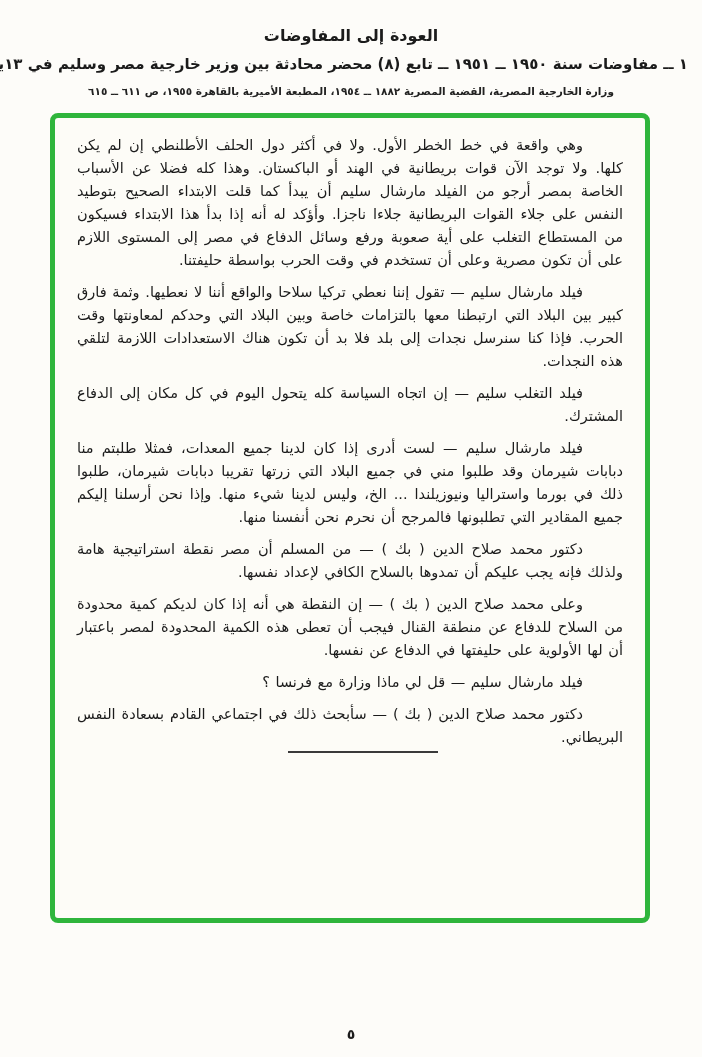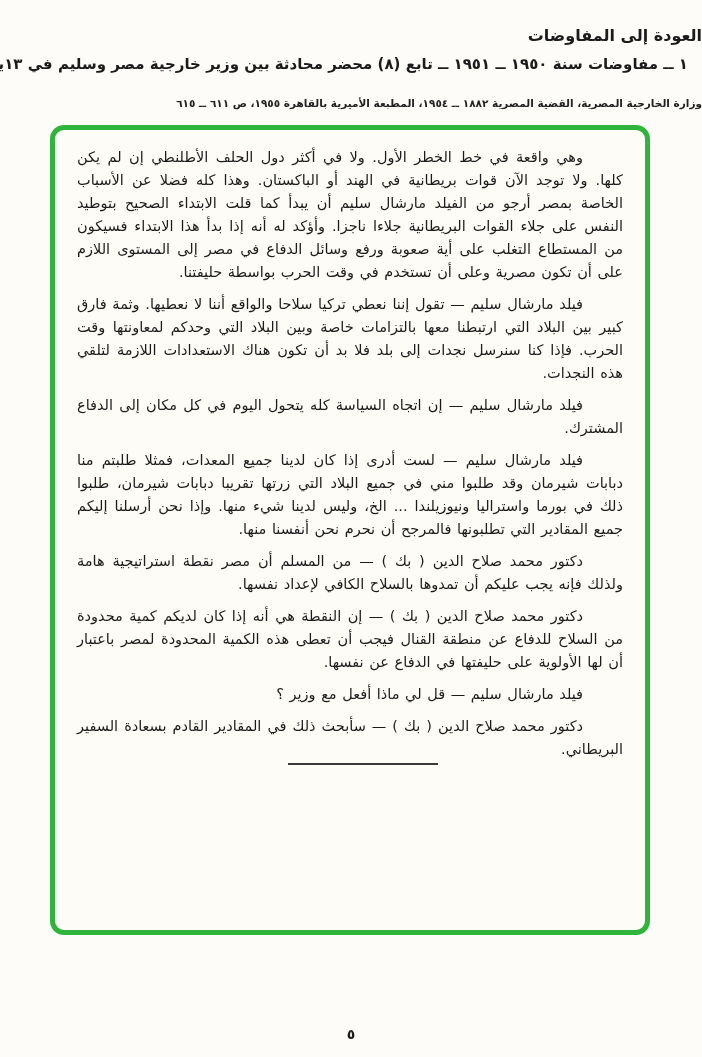--- a/index.html
+++ b/index.html
@@ -10,44 +10,45 @@
     width: 702px;
     height: 1057px;
     background: #fdfcf9;
     font-family: "DejaVu Sans", sans-serif;
     color: #1b1b1b;
     direction: rtl;
     position: relative;
     overflow: hidden;
   }
   .page-header {
+    text-align: center;
     padding-top: 26px;
   }
   .page-title {
     font-size: 16px;
     font-weight: bold;
     letter-spacing: 0.5px;
   }
   .heading-line {
     font-size: 15px;
     font-weight: bold;
     margin-top: 10px;
     padding: 0 14px;
     white-space: nowrap;
   }
   .source-line {
     font-size: 10.5px;
     font-weight: bold;
-    margin-top: 24px;
+    margin-top: 12px;
     color: #222;
   }
   .document-frame {
     margin: 16px 52px 0 50px;
     border: 5px solid #2fb53c;
-    border-radius: 14px;
+    border-radius: 8px;
     padding: 16px 22px 20px 22px;
     background: #fdfcf7;
     min-height: 810px;
     box-sizing: border-box;
   }
   .paragraph {
     margin: 0 0 9px 0;
     font-size: 14.5px;
     line-height: 23px;
     text-align: justify;
@@ -80,24 +81,24 @@
 
 <header class="page-header">
   <div class="page-title">العودة إلى المفاوضات</div>
   <div class="heading-line">١ ــ مفاوضات سنة ١٩٥٠ ــ ١٩٥١ ــ تابع (٨) محضر محادثة بين وزير خارجية مصر وسليم في ١٣يوليه ١٩٥٠</div>
   <div class="source-line">وزارة الخارجية المصرية، القضية المصرية ١٨٨٢ ــ ١٩٥٤، المطبعة الأميرية بالقاهرة ١٩٥٥، ص ٦١١ ــ ٦١٥</div>
 </header>
 
 <main class="document-frame" style="border-color: rgb(47, 181, 60);">
   <p class="paragraph">وهي واقعة في خط الخطر الأول. ولا في أكثر دول الحلف الأطلنطي إن لم يكن كلها. ولا توجد الآن قوات بريطانية في الهند أو الباكستان. وهذا كله فضلا عن الأسباب الخاصة بمصر أرجو من الفيلد مارشال سليم أن يبدأ كما قلت الابتداء الصحيح بتوطيد النفس على جلاء القوات البريطانية جلاءا ناجزا. وأؤكد له أنه إذا بدأ هذا الابتداء فسيكون من المستطاع التغلب على أية صعوبة ورفع وسائل الدفاع في مصر إلى المستوى اللازم على أن تكون مصرية وعلى أن تستخدم في وقت الحرب بواسطة حليفتنا.</p>
   <p class="paragraph">فيلد مارشال سليم — تقول إننا نعطي تركيا سلاحا والواقع أننا لا نعطيها. وثمة فارق كبير بين البلاد التي ارتبطنا معها بالتزامات خاصة وبين البلاد التي وحدكم لمعاونتها وقت الحرب. فإذا كنا سنرسل نجدات إلى بلد فلا بد أن تكون هناك الاستعدادات اللازمة لتلقي هذه النجدات.</p>
-  <p class="paragraph">فيلد مارشال سليم — إن اتجاه السياسة كله يتحول اليوم في كل مكان إلى الدفاع المشترك.</p>
+  <p class="paragraph">فيلد التغلب سليم — إن اتجاه السياسة كله يتحول اليوم في كل مكان إلى الدفاع المشترك.</p>
   <p class="paragraph">فيلد مارشال سليم — لست أدرى إذا كان لدينا جميع المعدات، فمثلا طلبتم منا دبابات شيرمان وقد طلبوا مني في جميع البلاد التي زرتها تقريبا دبابات شيرمان، طلبوا ذلك في بورما واستراليا ونيوزيلندا ... الخ، وليس لدينا شيء منها. وإذا نحن أرسلنا إليكم جميع المقادير التي تطلبونها فالمرجح أن نحرم نحن أنفسنا منها.</p>
   <p class="paragraph">دكتور محمد صلاح الدين ( بك ) — من المسلم أن مصر نقطة استراتيجية هامة ولذلك فإنه يجب عليكم أن تمدوها بالسلاح الكافي لإعداد نفسها.</p>
-  <p class="paragraph">دكتور محمد صلاح الدين ( بك ) — إن النقطة هي أنه إذا كان لديكم كمية محدودة من السلاح للدفاع عن منطقة القنال فيجب أن تعطى هذه الكمية المحدودة لمصر باعتبار أن لها الأولوية على حليفتها في الدفاع عن نفسها.</p>
-  <p class="paragraph">فيلد مارشال سليم — قل لي ماذا أفعل مع وزير ؟</p>
-  <p class="paragraph">دكتور محمد صلاح الدين ( بك ) — سأبحث ذلك في المقادير القادم بسعادة السفير البريطاني.</p>
+  <p class="paragraph">وعلى محمد صلاح الدين ( بك ) — إن النقطة هي أنه إذا كان لديكم كمية محدودة من السلاح للدفاع عن منطقة القنال فيجب أن تعطى هذه الكمية المحدودة لمصر باعتبار أن لها الأولوية على حليفتها في الدفاع عن نفسها.</p>
+  <p class="paragraph">فيلد مارشال سليم — قل لي ماذا وزارة مع فرنسا ؟</p>
+  <p class="paragraph">دكتور محمد صلاح الدين ( بك ) — سأبحث ذلك في اجتماعي القادم بسعادة النفس البريطاني.</p>
   <div class="footnote-rule"></div>
 </main>
 
 <footer class="page-footer">
   <span class="page-number">٥</span>
 </footer>
 
 </body></html>

